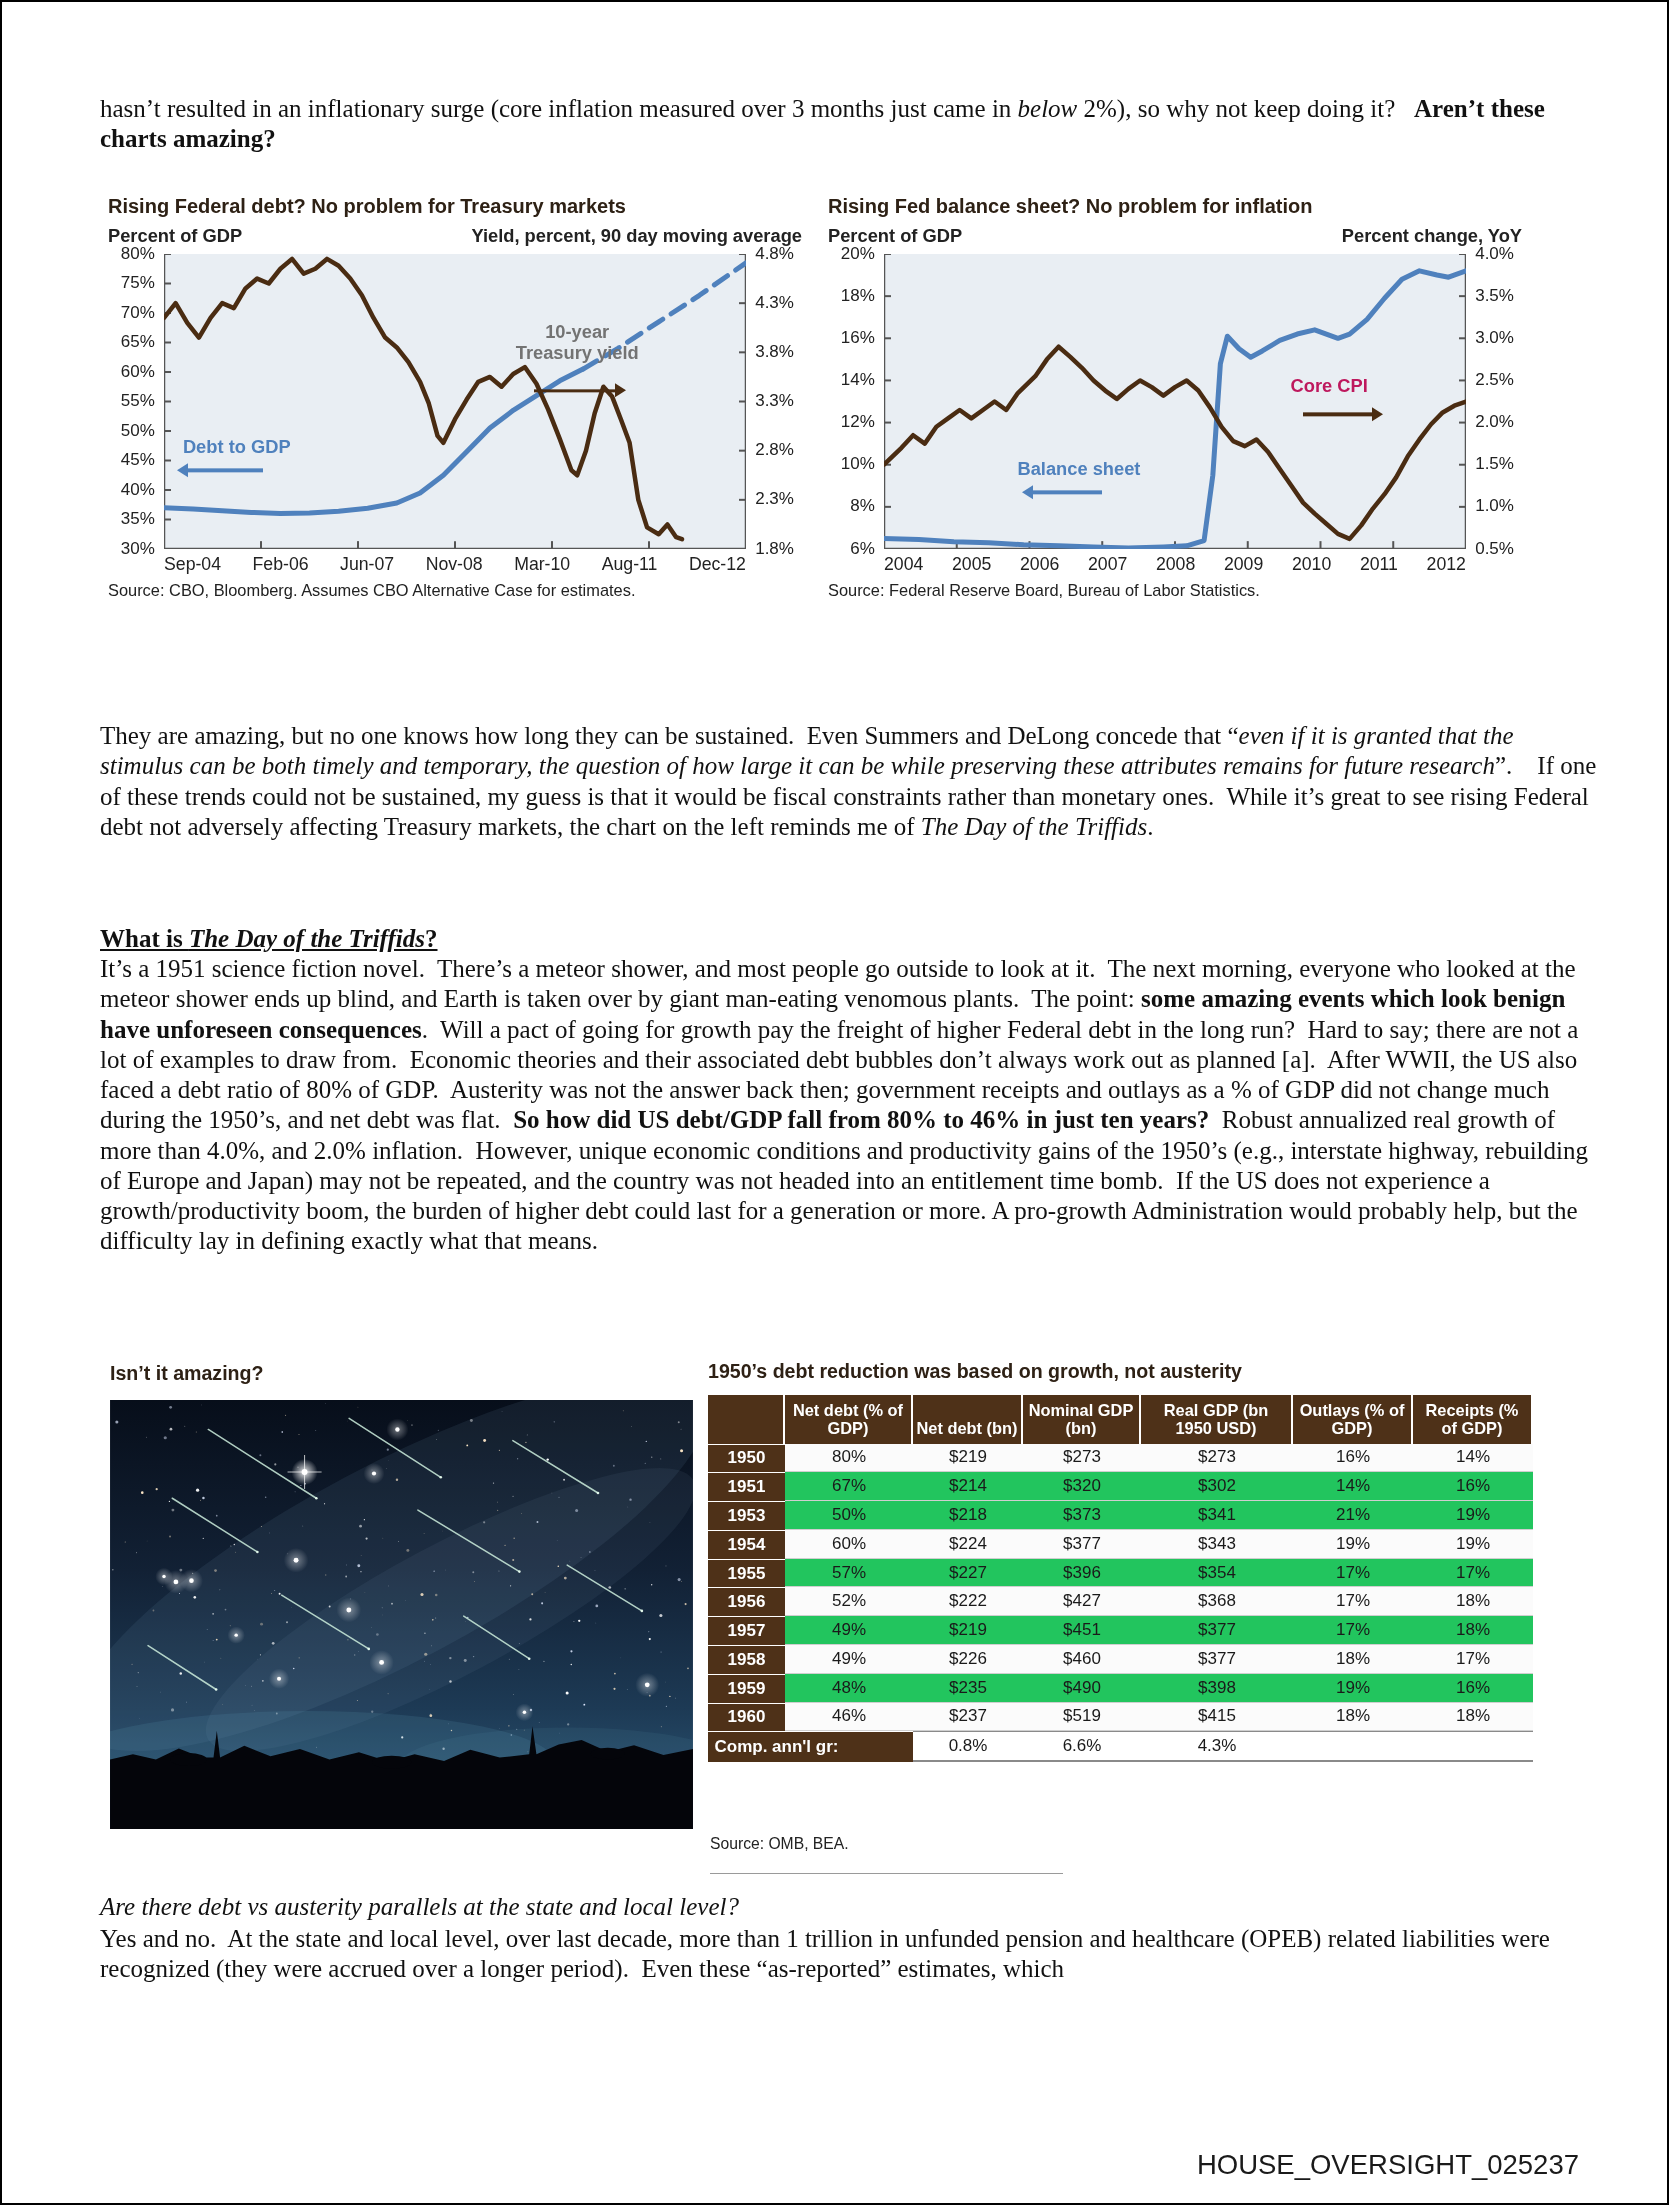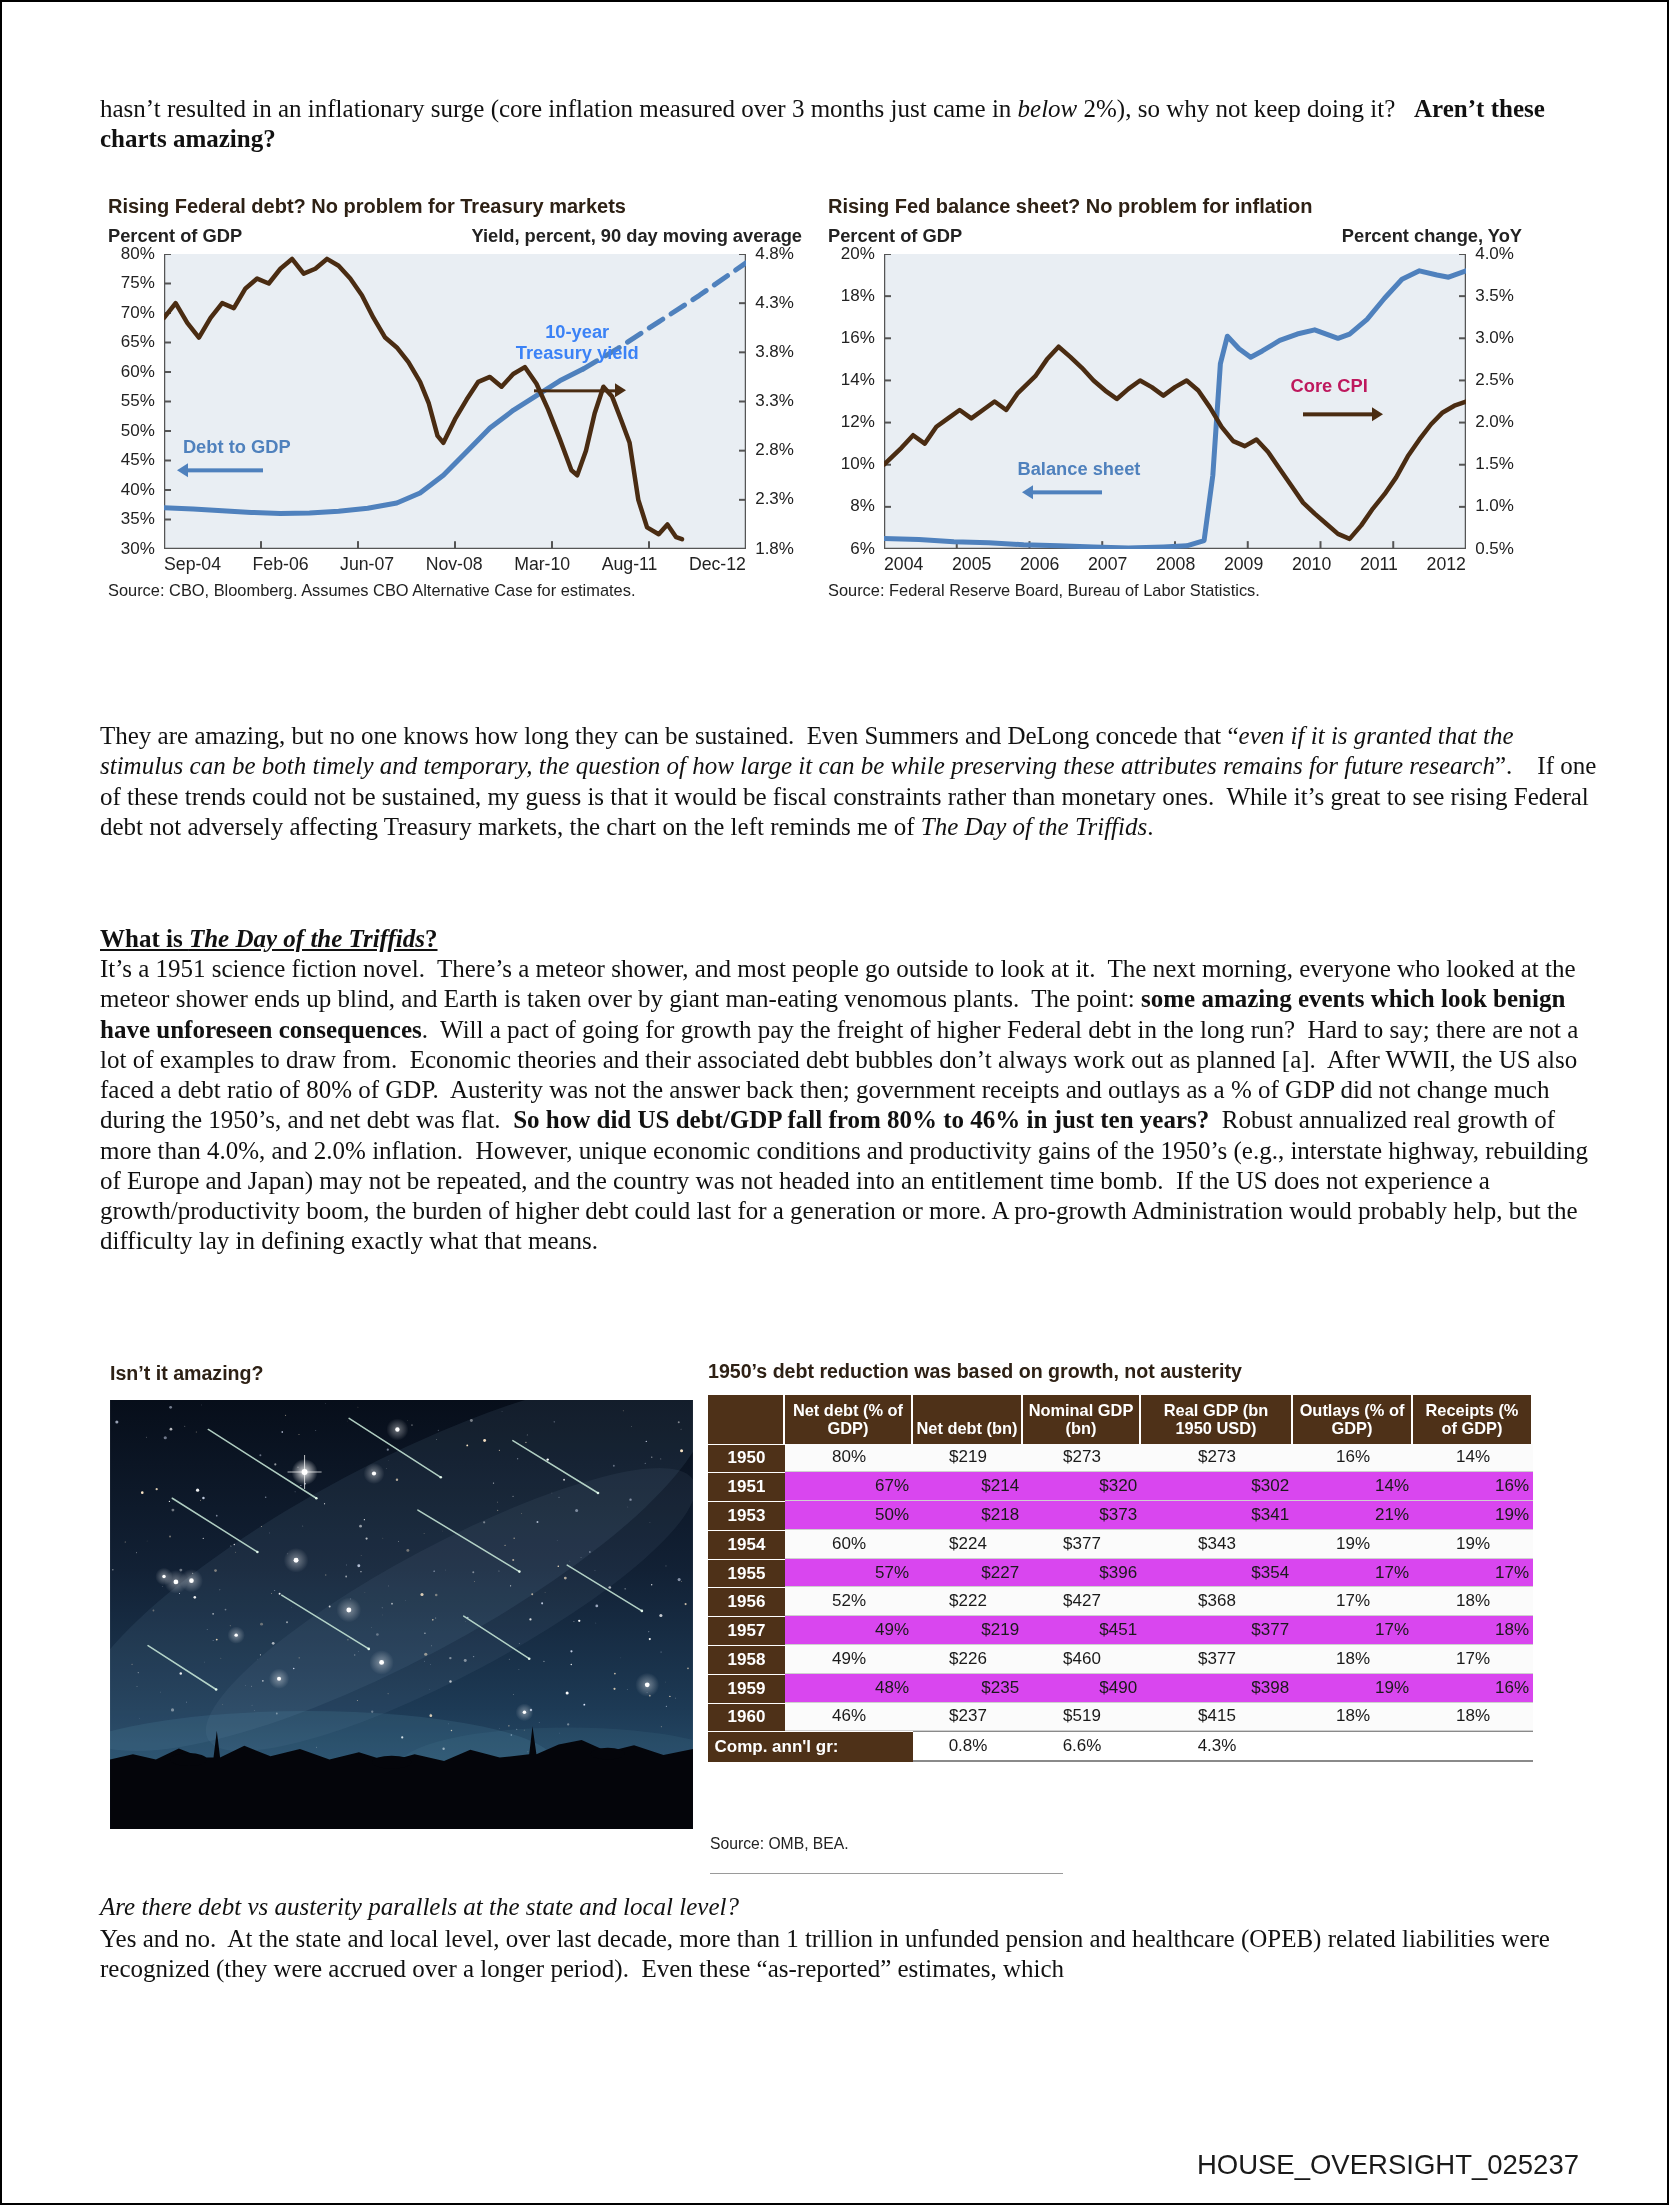--- a/index.html
+++ b/index.html
@@ -34,21 +34,21 @@
   #sky{position:absolute;left:108px;top:1398px;width:583px;height:429px;display:block;}
   
   #tablebox{position:absolute;left:706px;top:1393px;}
   table.debt{border-collapse:separate;border-spacing:0;table-layout:fixed;
         font-family:"Liberation Sans",sans-serif;font-size:17px;color:#1a1a1a;}
   table.debt thead th{background:#4e3118;color:#fff;font-weight:bold;font-size:16.4px;line-height:1.12;
         padding:5.9px 2.6px;border-right:2px solid #fff;vertical-align:bottom;text-align:center;}
   table.debt tbody th{background:#4e3118;color:#fff;font-weight:bold;padding:3.9px 3.9px;
         border-top:1.3px solid #fff;text-align:center;}
   table.debt tbody td{text-align:center;padding:3.9px 3.9px;border-bottom:1.3px solid #cfcfcf;background:#fbfbfb;}
-  table.debt tr.alt td{background:#d946ef;text-align:right;}
+  table.debt tr.alt td{background:#22c55e;}
   table.debt tr.comp th{text-align:left;padding-left:6.5px;}
   table.debt tr.comp td{background:#fff;border-top:1.3px solid #8a8a8a;border-bottom:2px solid #8a8a8a;}
   #tbl-source{position:absolute;left:708px;top:1833px;font-family:"Liberation Sans",sans-serif;font-size:15.7px;color:#222;}
   #divider{position:absolute;left:708px;top:1871px;width:353px;border-top:1.3px solid #9a9a9a;}
   #bates{position:absolute;right:88px;top:2147px;font-family:"Liberation Sans",sans-serif;font-size:27.5px;color:#1a1a1a;}
 </style>
 </head>
 <body>
 
 <div class="page">
@@ -104,21 +104,21 @@
             <line x1="833.3333333333334" y1="438" x2="833.3333333333334" y2="450" stroke="#555" stroke-width="2" vector-effect="non-scaling-stroke"></line>
             <line x1="1000" y1="438" x2="1000" y2="450" stroke="#555" stroke-width="2" vector-effect="non-scaling-stroke"></line>
             <line x1="0" y1="0" x2="0" y2="450" stroke="#555" stroke-width="2.5" vector-effect="non-scaling-stroke"></line>
             <line x1="0" y1="450" x2="1000" y2="450" stroke="#555" stroke-width="2.5" vector-effect="non-scaling-stroke"></line>
             <line x1="1000" y1="0" x2="1000" y2="450" stroke="#555" stroke-width="2.5" vector-effect="non-scaling-stroke"></line>
             <polyline points="0.0,387.0 50.0,388.8 100.0,391.5 150.0,394.2 200.0,396.0 250.0,395.1 300.0,392.4 350.0,387.9 400.0,379.8 440.0,364.5 480.0,337.5 520.0,301.5 560.0,265.5 600.0,238.5 640.0,216.0 680.0,193.5 720.0,175.5" fill="none" stroke="#4f81bd" stroke-width="5" stroke-linejoin="round" stroke-linecap="round" vector-effect="non-scaling-stroke"></polyline>
             <polyline points="720.0,175.5 780.0,144.0 850.0,103.5 920.0,63.0 1000.0,13.5" fill="none" stroke="#4f81bd" stroke-width="5" stroke-linejoin="round" stroke-linecap="round" vector-effect="non-scaling-stroke" stroke-dasharray="16 10"></polyline>
             <polyline points="0.0,97.5 20.0,75.0 40.0,105.0 60.0,127.5 80.0,97.5 100.0,75.0 120.0,82.5 140.0,52.5 160.0,37.5 180.0,45.0 200.0,22.5 220.0,7.5 240.0,30.0 260.0,22.5 280.0,7.5 300.0,18.0 320.0,37.5 340.0,63.0 360.0,97.5 380.0,127.5 400.0,142.5 420.0,165.0 440.0,195.0 455.0,228.0 470.0,277.5 480.0,288.0 500.0,252.0 520.0,222.0 540.0,195.0 560.0,187.5 580.0,202.5 600.0,183.0 620.0,172.5 640.0,198.0 660.0,237.0 680.0,282.0 700.0,330.0 710.0,337.5 725.0,300.0 740.0,243.0 755.0,202.5 770.0,217.5 785.0,252.0 800.0,288.0 815.0,375.0 830.0,417.0 850.0,427.5 865.0,412.5 880.0,432.0 890.0,435.0" fill="none" stroke="#4a2c12" stroke-width="4.5" stroke-linejoin="round" stroke-linecap="round" vector-effect="non-scaling-stroke"></polyline>
           </svg>
         <div class="plot-overlay">
-            <div class="anno" style="left: 71%; top: 30%; color: #3b82f6;">10-year
+            <div class="anno" style="left: 71%; top: 30%; color: #737373;">10-year
 Treasury yield</div>
             <div class="anno-arrow" style="left: 63.5%; width: 14%; top: 46.5%; color: rgb(74, 44, 18);">
               <i class="ah ah-right"></i>
             </div>
             <div class="anno" style="left: 12.5%; top: 65.5%; color: rgb(79, 129, 189);">Debt to GDP</div>
             <div class="anno-arrow" style="left: 4%; width: 13%; top: 73.5%; color: rgb(79, 129, 189);">
               <i class="ah ah-left"></i>
             </div>
           </div>
       </div>

